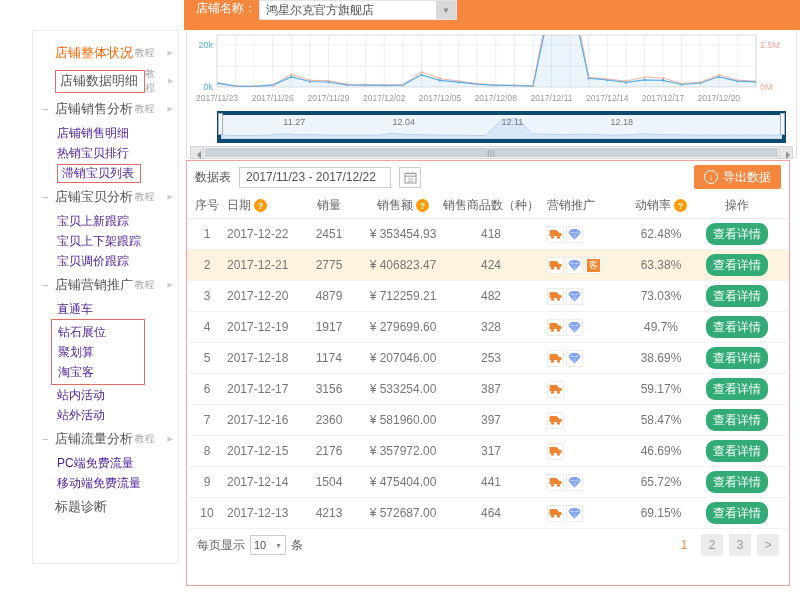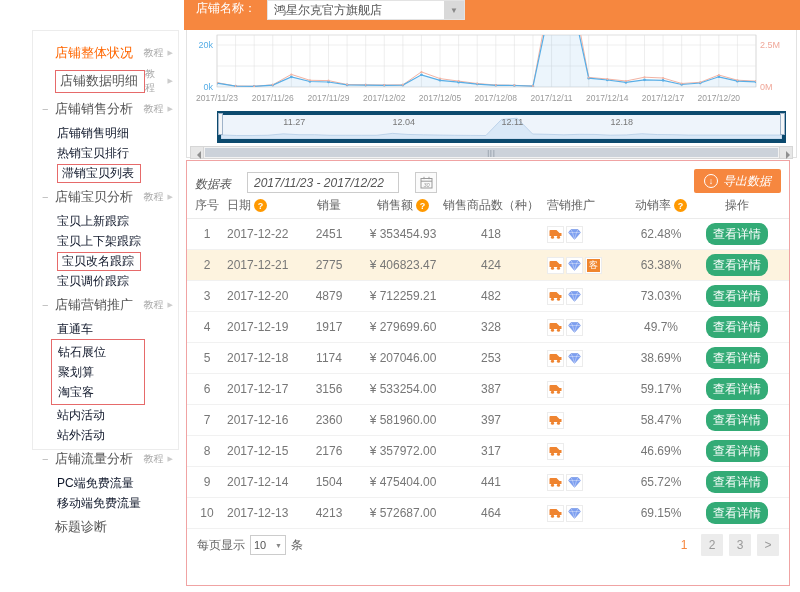--- a/index.html
+++ b/index.html
@@ -5,39 +5,39 @@
 <style>
   * { margin:0; padding:0; box-sizing:border-box; }
   html,body { width:800px; height:592px; background:#fff; overflow:hidden;
     font-family:"Liberation Sans","DejaVu Sans",sans-serif; position:relative; }
   
   .topbar { position:absolute; left:184px; top:0; width:616px; height:30px;
     background:#f6873f; display:flex; align-items:flex-start; }
   .tb-label { color:#fff; font-size:12px; margin-left:12px; white-space:nowrap; }
   .store-select { width:198px; height:20px; background:#fff; border:1px solid #e3e3e3;
     display:flex; align-items:center; justify-content:space-between; font-size:12px;
-    color:#555; margin-left:11px; padding-left:6px; cursor:pointer; }
+    color:#555; margin-left:3px; padding-left:6px; cursor:pointer; }
   .sel-arrow { width:20px; height:18px; background:#d9d9d9; color:#888; font-size:8px;
     display:flex; align-items:center; justify-content:center; }
   .tb-right { margin-left:auto; margin-right:8px; color:#fff; font-size:12px;
     display:flex; gap:12px; white-space:nowrap; }
   .tb-link { cursor:pointer; }
   
-  .sidebar { position:absolute; left:32px; top:30px; width:147px; height:420px;
+  .sidebar { position:absolute; left:32px; top:30px; width:147px; height:534px;
     border:1px solid #ececec; background:#fff; padding-top:8px; }
   .side-group { height:28px; display:flex; align-items:center; padding-left:22px;
     font-size:13px; color:#555; position:relative; cursor:pointer; }
   .side-group .lbl { white-space:nowrap; }
   .side-group.active .lbl { color:#ff6600; }
   .collapse-mark { position:absolute; left:9px; color:#b5b5b5; font-size:11px; }
   .tut { margin-left:auto; margin-right:5px; font-size:10px; color:#aaa;
-    display:flex; align-items:center; gap:4px; cursor:pointer; }
+    display:flex; align-items:center; gap:13px; cursor:pointer; }
   .tut-arrow { font-size:7px; color:#ccc; }
   .side-sub { height:20px; line-height:20px; padding-left:24px; font-size:12px;
-    color:#0f172a; cursor:pointer; white-space:nowrap; }
+    color:#4c1d95; cursor:pointer; white-space:nowrap; }
   .red-outline { border:1px solid #e66a6a; padding:1px 6px 2px 4px; }
   .red-group { border:1px solid #e66a6a; width:94px; margin-left:18px; padding:2px 0; }
   .red-group .side-sub { padding-left:6px; }
   
   .chart-panel { position:absolute; left:186px; top:30px; width:611px; height:128px;
     border:1px solid #e2e2e2; border-top:none; background:#fff; padding-top:2px; }
   .chart-panel svg text { font-family:"Liberation Sans","DejaVu Sans",sans-serif; }
   .navigator { position:relative; margin:1px 10px 0 30px; height:32px;
     background:#eef4fb; border:4px solid #0c4a6e; cursor:pointer; }
   .nav-svg { position:absolute; left:0; top:0; width:100%; height:100%; }
@@ -53,21 +53,21 @@
   .sb-arrow.right { margin-left:auto; border-left:1px solid #d6d6d6; }
   .sb-arrow::after { content:""; position:absolute; top:3.5px; border:4px solid transparent; }
   .sb-arrow.left::after { left:2px; border-right-color:#909090; }
   .sb-arrow.right::after { left:6px; border-left-color:#909090; }
   .sb-thumb { position:absolute; left:14px; right:14px; top:1px; bottom:1px;
     background:#ccd2da; cursor:grab; display:flex; align-items:center; justify-content:center; }
   .grip { font-size:7px; color:#808a96; letter-spacing:1px; line-height:1; }
   
   .data-panel { position:absolute; left:186px; top:160px; width:604px; height:426px;
     border:1px solid #f0a3a3; background:#fff; }
-  .toolbar { display:flex; align-items:flex-end; height:32px; padding:0 8px; gap:16px;font-style:italic; }
+  .toolbar { display:flex; align-items:center; height:32px; padding:0 8px; gap:8px; }
   .dt-label { font-size:12px; color:#555; }
   .date-input { width:152px; height:21px; border:1px solid #ccc; font-size:12px;
     color:#555; display:flex; align-items:center; padding-left:6px; cursor:text; }
   .cal-btn { width:22px; height:21px; border:1px solid #ccc; background:#fbfbfb;
     display:flex; align-items:center; justify-content:center; cursor:pointer; }
   .export-btn { margin-left:auto; height:24px; background:#f6873f; color:#fff;
     font-size:12px; display:flex; align-items:center; gap:5px; padding:0 10px;
     border-radius:2px; cursor:pointer; }
   .dl-ico { width:14px; height:14px; border:1px solid #fff; border-radius:50%;
     font-size:9px; display:flex; align-items:center; justify-content:center; }
@@ -150,21 +150,20 @@
     <div class="side-group">
       <span class="collapse-mark">−</span>
       <span class="lbl">店铺宝贝分析</span>
       <span class="tut">
         <span>教程</span>
         <span class="tut-arrow">▶</span>
       </span>
     </div>
     <div class="side-sub">宝贝上新跟踪</div>
     <div class="side-sub">宝贝上下架跟踪</div>
-    <div class="side-sub"><span class="red-outline">宝贝改名跟踪</span></div>
     <div class="side-sub">宝贝调价跟踪</div>
     <div class="side-group">
       <span class="collapse-mark">−</span>
       <span class="lbl">店铺营销推广</span>
       <span class="tut">
         <span>教程</span>
         <span class="tut-arrow">▶</span>
       </span>
     </div>
     <div class="side-sub">直通车</div>

